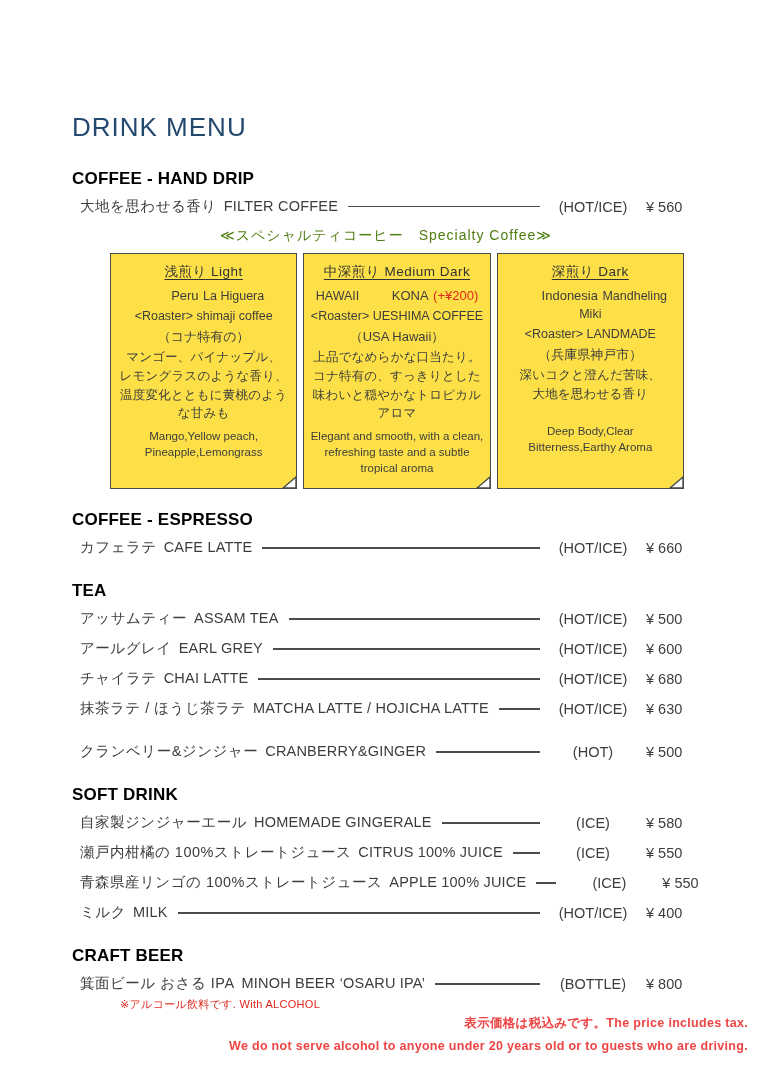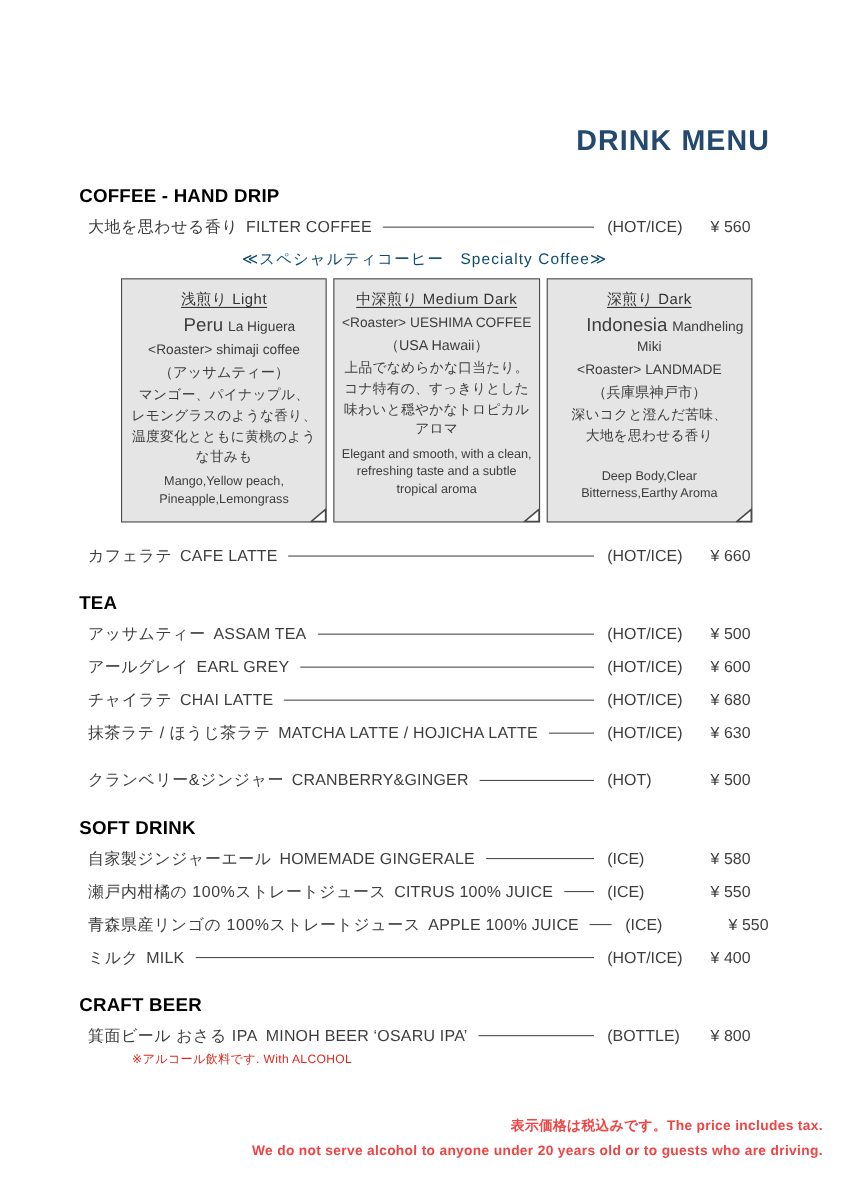--- a/index.html
+++ b/index.html
@@ -1,46 +1,46 @@
 <!DOCTYPE html>
 <html><head>
 <meta charset="utf-8">
 <style>
   * { margin:0; padding:0; box-sizing:border-box; }
   html,body { width:768px; height:1086px; background:#ffffff; overflow:hidden; }
   body { font-family:"Liberation Sans","DejaVu Sans",sans-serif; color:#3d3d3d; position:relative; }
 
   .page { padding:112px 68px 0 72px; }
 
-  .title { text-align:right; color:#24496e; font-size:26px; font-weight:bold; letter-spacing:1px; }
+  .title { text-align:left; color:#24496e; font-size:26px; font-weight:normal; letter-spacing:1px; }
 
   .section { margin-top:24px; }
   .section.first { margin-top:26px; }
   .section-title { color:#000000; font-size:17px; font-weight:bold; letter-spacing:0.2px; margin-bottom:8px; }
 
   .row { display:flex; align-items:center; margin:0 0 11px 8px; font-size:14.5px; }
   .row .nm { white-space:nowrap; }
   .row .jp { margin-right:7px; letter-spacing:0.5px; }
   .row .en { letter-spacing:0.2px; }
   .leader { flex:1; height:1.5px; background:#4c4c4c; margin:0 12px 0 10px; min-width:20px; }
-  .temp { width:82px; white-space:nowrap; flex:none; }
+  .temp { width:82px; text-align:center; white-space:nowrap; flex:none; }
   .price { width:54px; text-align:left; margin-left:12px; white-space:nowrap; flex:none; }
 
   .note { font-size:11px; margin:-7px 0 10px 16px; letter-spacing:0.3px; }
   .note.blue { color:#3d5a7a; }
   .note.red { color:#e0281e;margin-left:48px; }
 
-  .specialty-heading { text-align:center; color:#0c4a6e; font-size:14px; letter-spacing:1px; margin:2px 0 8px 0; }
+  .specialty-heading { text-align:center; color:#4d7c0f; font-size:14px; letter-spacing:1px; margin:2px 0 8px 0; }
 
   .cards { display:flex; gap:6px; margin:0 16px 0 38px; }
   .card { flex:1; border:1.5px solid #4a4a4a; position:relative; text-align:center;
-          padding:9px 5px 12px 5px; min-height:183px; background:#e5e5e5; }
+          padding:9px 5px 12px 5px; min-height:183px; background:#fde047; }
   .roast { font-size:13.5px; color:#333; text-decoration:underline; text-underline-offset:3px; margin-bottom:5px; letter-spacing:0.5px; }
   .bean { margin-bottom:5px; }
-  .bean .big { font-size:17px;margin-left:28px; }
+  .bean .big { font-size:13px;margin-left:28px; }
   .bean .small { font-size:12.5px; }
   .bean .rednote { font-size:13px; color:#e0281e; }
   .roaster { font-size:12.5px; margin-bottom:5px; }
   .origin { font-size:13px; margin-bottom:2px; }
   .descjp { font-size:12.5px; line-height:1.5; white-space:pre-line; letter-spacing:0.2px; }
   .descen { font-size:11.5px; line-height:1.4; white-space:pre-line; margin-top:5px; }
   .card .gap { height:14px; }
   .fold { position:absolute; right:-1px; bottom:-1px; width:15px; height:13px; }
 
   .footer { position:absolute; right:20px; bottom:28px; text-align:right; color:#ef4444;
@@ -66,33 +66,38 @@
 
     <div class="cards">
 
       <div class="card">
         <div class="roast">浅煎り  Light</div>
         <div class="bean">
           <span class="big">Peru</span>
           <span class="small">La Higuera</span>
         </div>
         <div class="roaster">&lt;Roaster&gt; shimaji coffee</div>
-        <div class="origin">（アッサムティー）</div>
+        <div class="origin">（コナ特有の）</div>
         <div class="descjp">マンゴー、パイナップル、
 レモングラスのような香り、
 温度変化とともに黄桃のような甘みも</div>
         <div class="descen">Mango,Yellow peach,
 Pineapple,Lemongrass</div>
         <svg class="fold" viewBox="0 0 15 13">
             <path d="M1 12 L14 12 L14 1 Z" fill="#ffffff" stroke="#4a4a4a" stroke-width="1.4"></path>
           </svg>
       </div>
 
       <div class="card">
         <div class="roast">中深煎り  Medium Dark</div>
+        <div class="bean">
+          <span class="small">HAWAII</span>
+          <span class="big">KONA</span>
+          <span class="rednote">(+¥200)</span>
+        </div>
         <div class="roaster">&lt;Roaster&gt; UESHIMA COFFEE</div>
         <div class="origin">（USA Hawaii）</div>
         <div class="descjp">上品でなめらかな口当たり。コナ特有の、すっきりとした味わいと穏やかなトロピカルアロマ</div>
         <div class="descen">Elegant and smooth, with a clean,
 refreshing taste and a subtle
 tropical aroma</div>
         <svg class="fold" viewBox="0 0 15 13">
             <path d="M1 12 L14 12 L14 1 Z" fill="#ffffff" stroke="#4a4a4a" stroke-width="1.4"></path>
           </svg>
       </div>
@@ -111,20 +116,21 @@
         <div class="descen">Deep Body,Clear
 Bitterness,Earthy Aroma</div>
         <svg class="fold" viewBox="0 0 15 13">
             <path d="M1 12 L14 12 L14 1 Z" fill="#ffffff" stroke="#4a4a4a" stroke-width="1.4"></path>
           </svg>
       </div>
     </div>
   </div>
 
   <div class="section" style="margin-top:21px;">
+    <div class="section-title">COFFEE - ESPRESSO</div>
     <div class="row">
       <span class="nm"><span class="jp">カフェラテ</span><span class="en">CAFE LATTE</span></span>
       <span class="leader"></span>
       <span class="temp">(HOT/ICE)</span>
       <span class="price">¥ 660</span>
     </div>
   </div>
 
   <div class="section">
     <div class="section-title">TEA</div>

